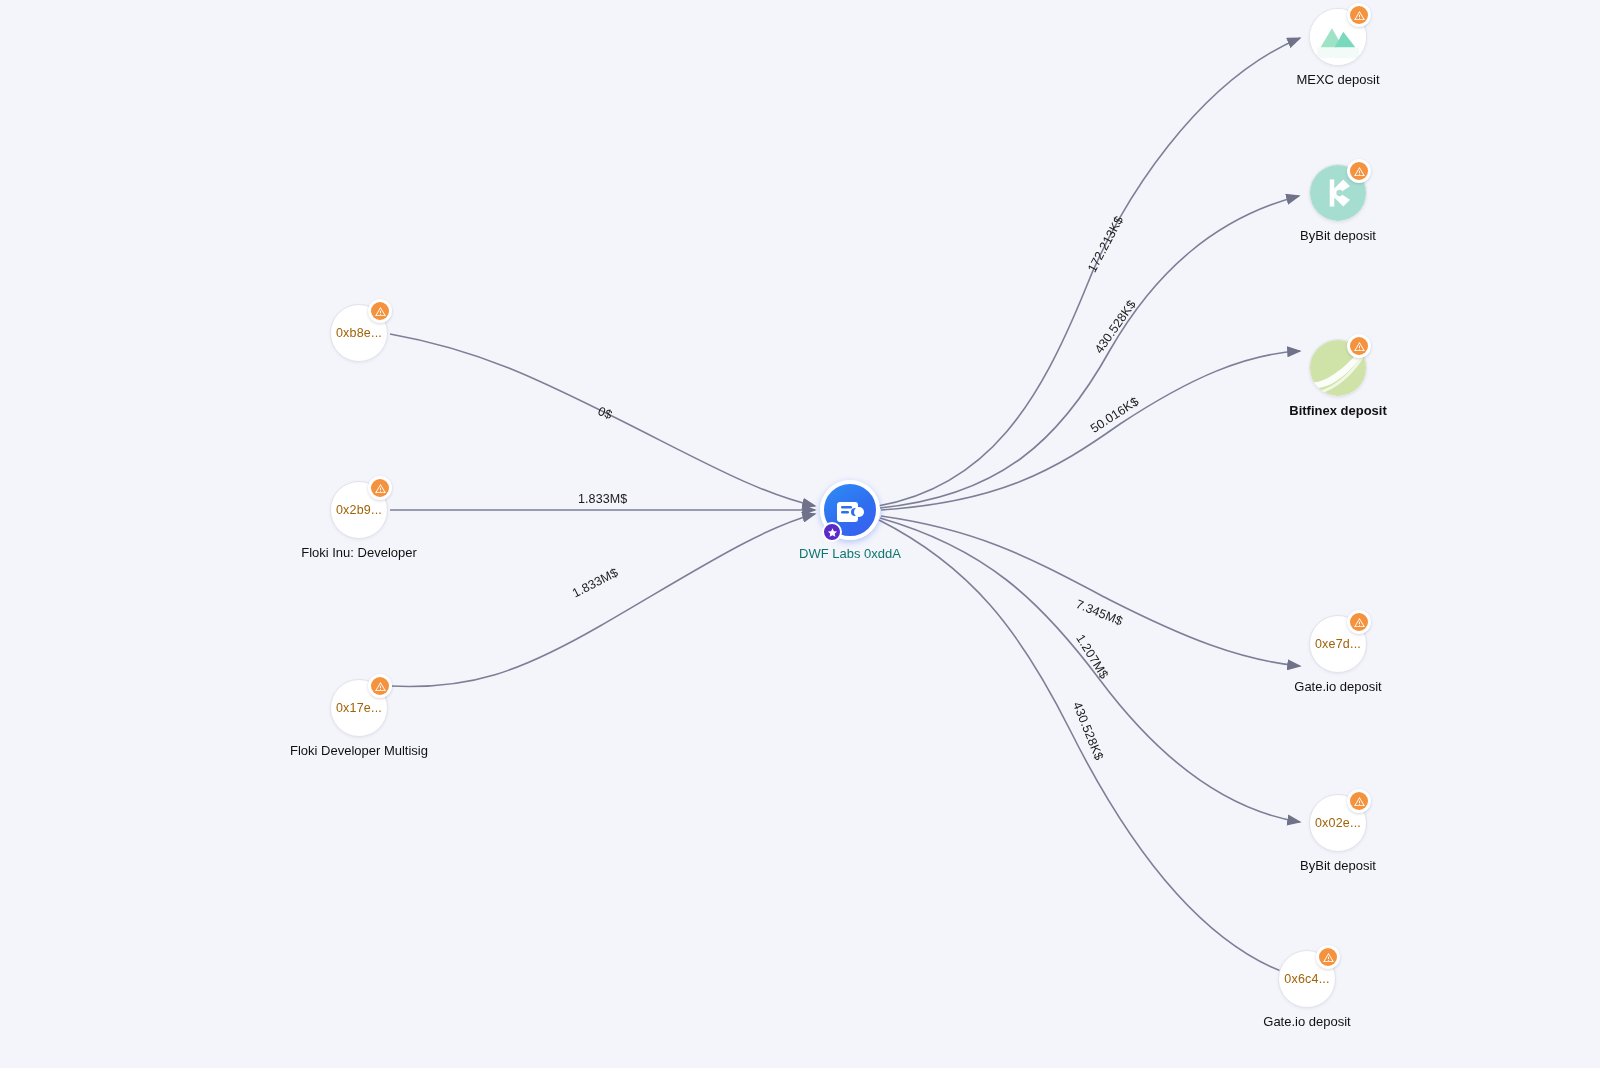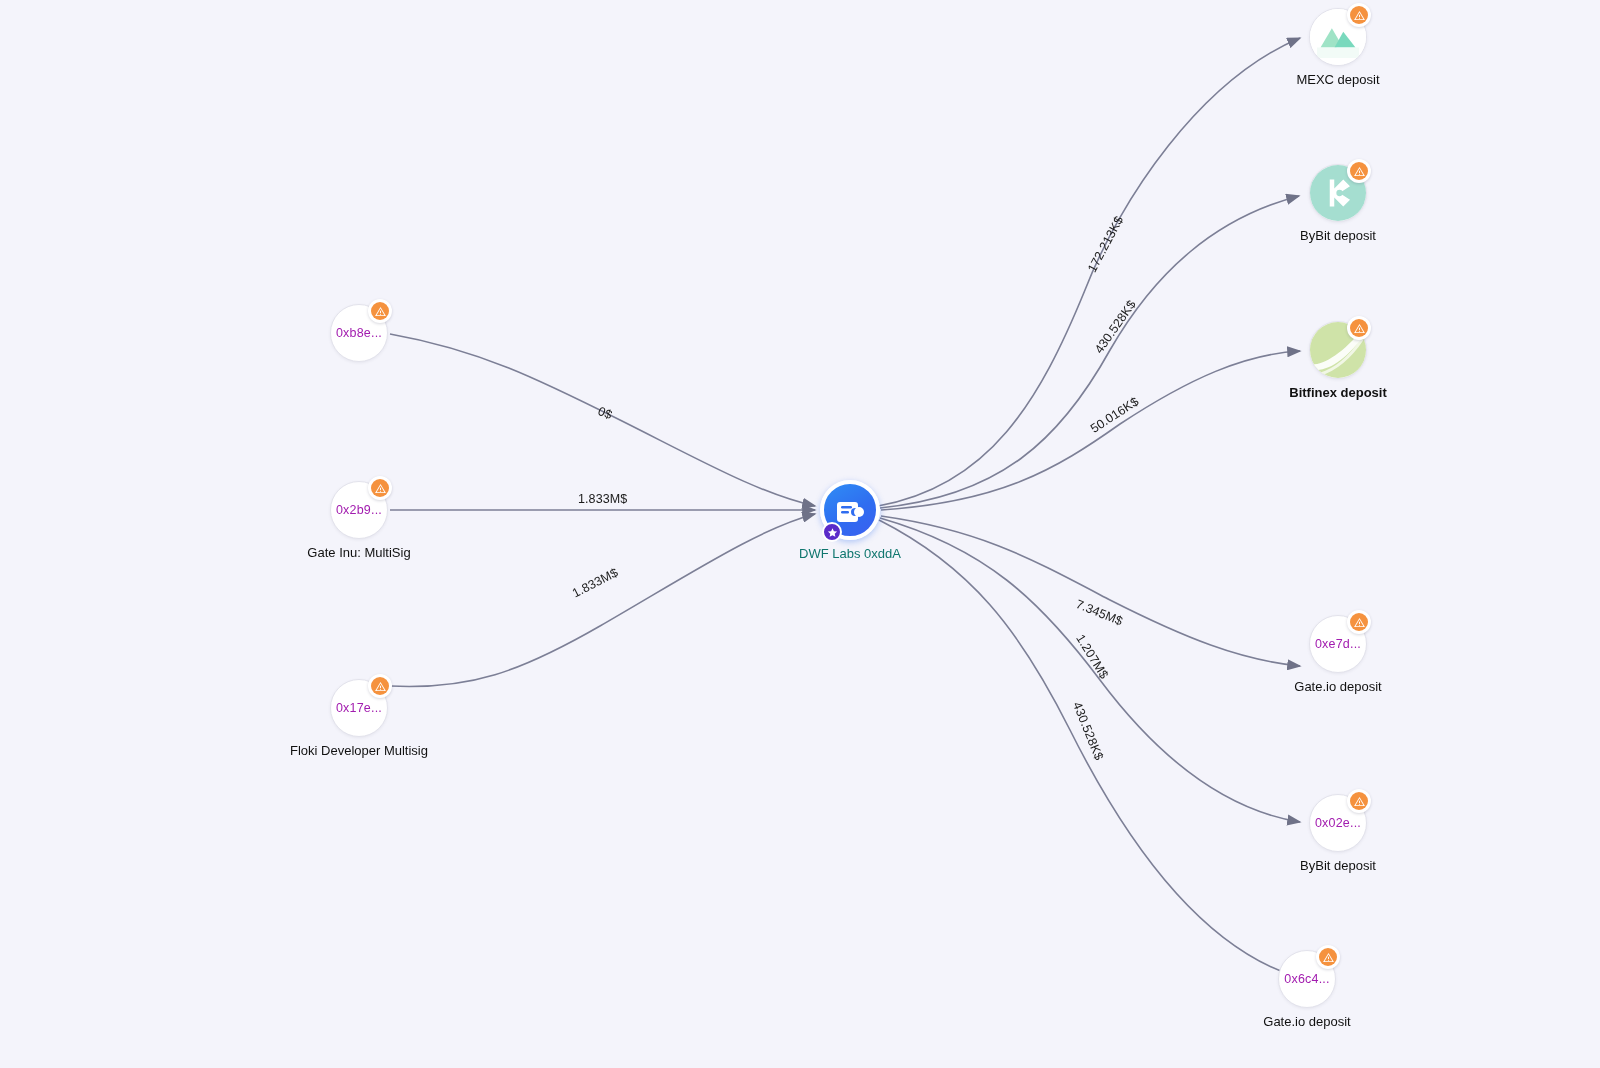--- a/index.html
+++ b/index.html
@@ -54,21 +54,21 @@
     justify-content: center;
     overflow: hidden;
   }
   .node-circle.plain {
     background: #ffffff;
     border: 1px solid #e3e3ec;
     box-shadow: 0 1px 3px rgba(60,60,90,0.08);
   }
   .node-addr-text {
     font-size: 12.5px;
-    color: #a21caf;
+    color: #a16207;
     letter-spacing: 0.2px;
   }
   .node-label {
     position: absolute;
     top: 64px;
     left: 50%;
     transform: translateX(-50%);
     font-size: 13px;
     color: #111;
     white-space: nowrap;
@@ -230,21 +230,21 @@
             <svg width="13" height="13" viewBox="0 0 24 24">
               <path d="M12 3.6 L22 20.4 L2 20.4 Z" fill="#ffffff"></path>
               <path d="M12 6.6 L19.2 18.9 L4.8 18.9 Z" fill="#f5923e"></path>
               <rect x="11.1" y="10.2" width="1.8" height="5.2" rx="0.9" fill="#ffffff"></rect>
               <circle cx="12" cy="17.2" r="1.0" fill="#ffffff"></circle>
             </svg>
           </div>
         </div>
         <div class="node-label">ByBit deposit</div>
       </div>
-      <div class="node" style="left: 1309px; top: 321px; font-weight: bold;">
+      <div class="node" style="left: 1309px; top: 339px; font-weight: bold;">
         <div class="node-circle plain">
           <div class="logo-bitfinex">
             <svg width="58" height="58" viewBox="0 0 58 58">
               <path d="M2 44 C16 44 34 32 56 6 L56 14 C36 40 20 50 4 50 Z" fill="#ffffff" opacity="0.92"></path>
               <path d="M10 54 C26 50 42 36 54 18" stroke="#ffffff" stroke-width="3" fill="none" opacity="0.7"></path>
             </svg>
           </div>
         </div>
         <div class="warn-badge">
           <div class="warn-inner">
@@ -328,21 +328,21 @@
         <div class="warn-badge">
           <div class="warn-inner">
             <svg width="13" height="13" viewBox="0 0 24 24">
               <path d="M12 3.6 L22 20.4 L2 20.4 Z" fill="#ffffff"></path>
               <path d="M12 6.6 L19.2 18.9 L4.8 18.9 Z" fill="#f5923e"></path>
               <rect x="11.1" y="10.2" width="1.8" height="5.2" rx="0.9" fill="#ffffff"></rect>
               <circle cx="12" cy="17.2" r="1.0" fill="#ffffff"></circle>
             </svg>
           </div>
         </div>
-        <div class="node-label">Gate Inu: MultiSig</div>
+        <div class="node-label">Floki Inu: Developer</div>
       </div>
       <div class="node" style="left: 330px; top: 679px;">
         <div class="node-circle plain">
           <span class="node-addr-text">0x17e...</span>
         </div>
         <div class="warn-badge">
           <div class="warn-inner">
             <svg width="13" height="13" viewBox="0 0 24 24">
               <path d="M12 3.6 L22 20.4 L2 20.4 Z" fill="#ffffff"></path>
               <path d="M12 6.6 L19.2 18.9 L4.8 18.9 Z" fill="#f5923e"></path>

